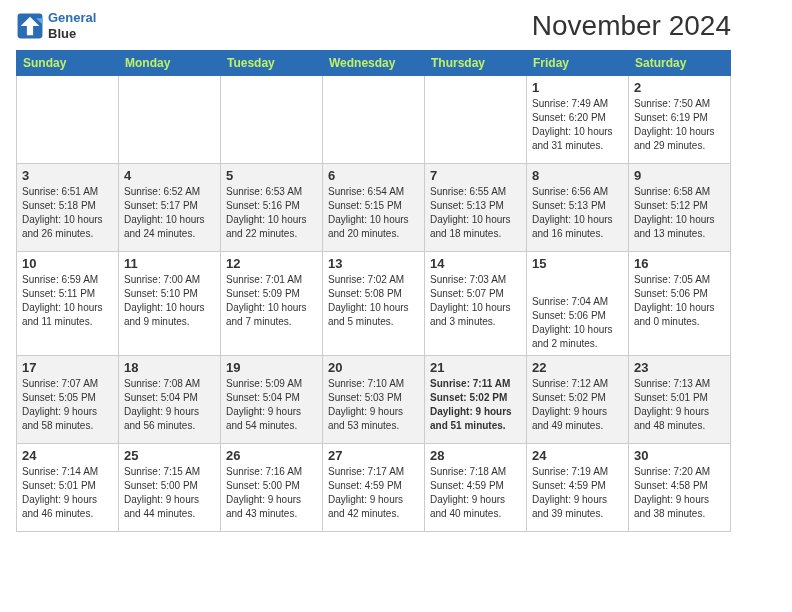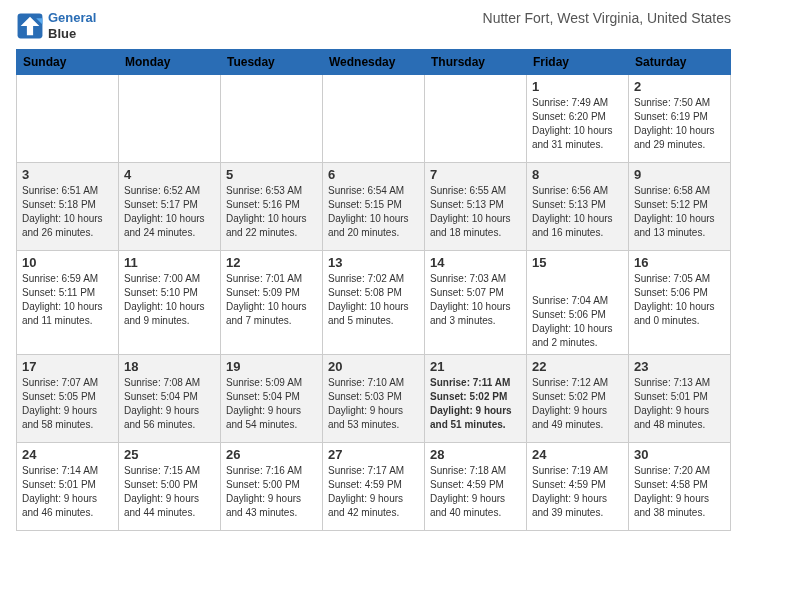--- a/index.html
+++ b/index.html
@@ -51,21 +51,21 @@
       font-size: 14px;
       color: #555;
     }
     table {
       width: 100%;
       border-collapse: collapse;
       table-layout: fixed;
     }
     thead tr th {
       background: #2a6db5;
-      color: #000000;
+      color: #bef264;
       font-size: 12px;
       font-weight: bold;
       padding: 5px 6px;
       text-align: left;
       border: 1px solid #2a6db5;
     }
     tbody tr td {
       border: 1px solid #ccc;
       vertical-align: top;
       padding: 4px 5px;
@@ -103,21 +103,21 @@
         <rect x="2" y="2" width="32" height="32" rx="4" fill="#2a6db5"></rect>
         <polygon points="18,6 30,18 22,18 22,30 14,30 14,18 6,18" fill="white"></polygon>
         <polygon points="26,8 34,8 34,16" fill="#5aabf0"></polygon>
       </svg>
       <div class="logo-text">
         <div><span>General</span></div>
         <div>Blue</div>
       </div>
     </div>
     <div class="title-block">
-      <div class="subtitle">Nutter Fort, West Virginia, United States</div>
+      <div class="main-title">November 2024</div>
     </div>
   </div>
 
   <table>
     <thead>
       <tr>
       <th>Sunday</th>
           <th>Monday</th>
           <th>Tuesday</th>
           <th>Wednesday</th>

